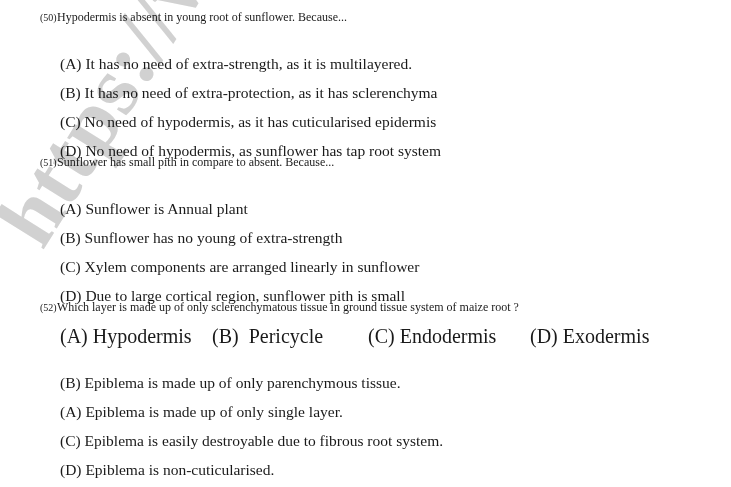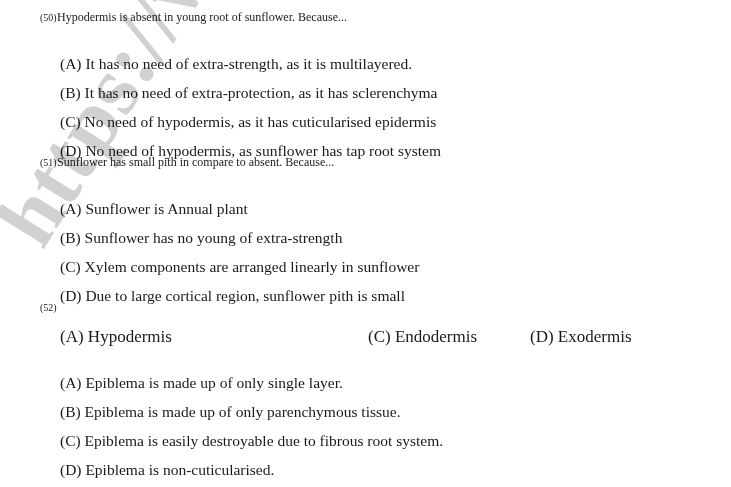--- a/index.html
+++ b/index.html
@@ -96,21 +96,21 @@
   
   .optrow {
     position: relative;
     height: 29px;
     line-height: 29px;
     white-space: nowrap;
   }
   .optrow .inline-opt {
     position: absolute;
     top: 0;
-    font-size: 17px;
+    font-size: 20px;
     line-height: 29px;
   }
   .inline-opt.col0 { left: 60px; }
   .inline-opt.col1 { left: 212px; }
   .inline-opt.col2 { left: 368px; }
   .inline-opt.col3 { left: 530px; text-align: right; }
 
   .spacer-top { height: 3px; }
 </style>
 </head>
@@ -159,34 +159,36 @@
         <span class="opt"><span>(C)</span>&nbsp;<span>Xylem components are arranged linearly in sunflower</span></span>
       </div>
       <div class="line">
         <span class="opt"><span>(D)</span>&nbsp;<span>Due to large cortical region, sunflower pith is small</span></span>
       </div>
     </div>
 
     <div class="qblock">
       <div class="line">
         <span class="qnum">(52)</span>
+        <span class="qtext">Which layer is made up of only sclerenchymatous tissue in ground tissue system of maize root ?</span>
       </div>
       <div class="optrow">
         <span class="inline-opt col0"><span>(A)</span>&nbsp;<span>Hypodermis</span></span>
+        <span class="inline-opt col1"><span>(B)</span>&nbsp;&nbsp;<span>Pericycle</span></span>
         <span class="inline-opt col2"><span>(C)</span>&nbsp;<span>Endodermis</span></span>
         <span class="inline-opt col3"><span>(D)</span>&nbsp;<span>Exodermis</span></span>
       </div>
     </div>
 
     <div class="qblock">
       <div class="line">
-        <span class="opt"><span>(A)</span>&nbsp;<span>Epiblema is made up of only single layer.</span></span>
+        <span class="opt"><span>(B)</span>&nbsp;<span>Epiblema is made up of only parenchymous tissue.</span></span>
       </div>
       <div class="line">
-        <span class="opt"><span>(B)</span>&nbsp;<span>Epiblema is made up of only parenchymous tissue.</span></span>
+        <span class="opt"><span>(A)</span>&nbsp;<span>Epiblema is made up of only single layer.</span></span>
       </div>
       <div class="line">
         <span class="opt"><span>(C)</span>&nbsp;<span>Epiblema is easily destroyable due to fibrous root system.</span></span>
       </div>
       <div class="line">
         <span class="opt"><span>(D)</span>&nbsp;<span>Epiblema is non-cuticularised.</span></span>
       </div>
     </div>
 
   </div>

